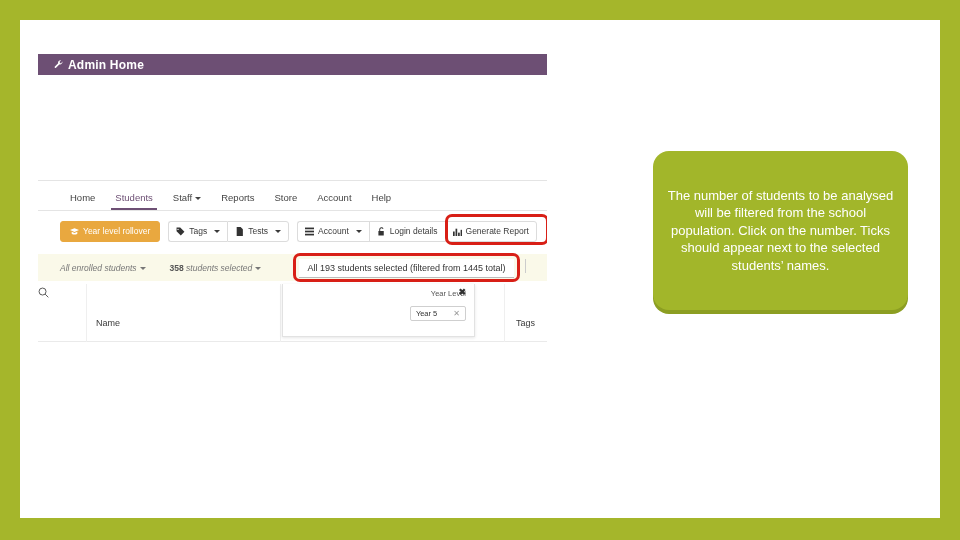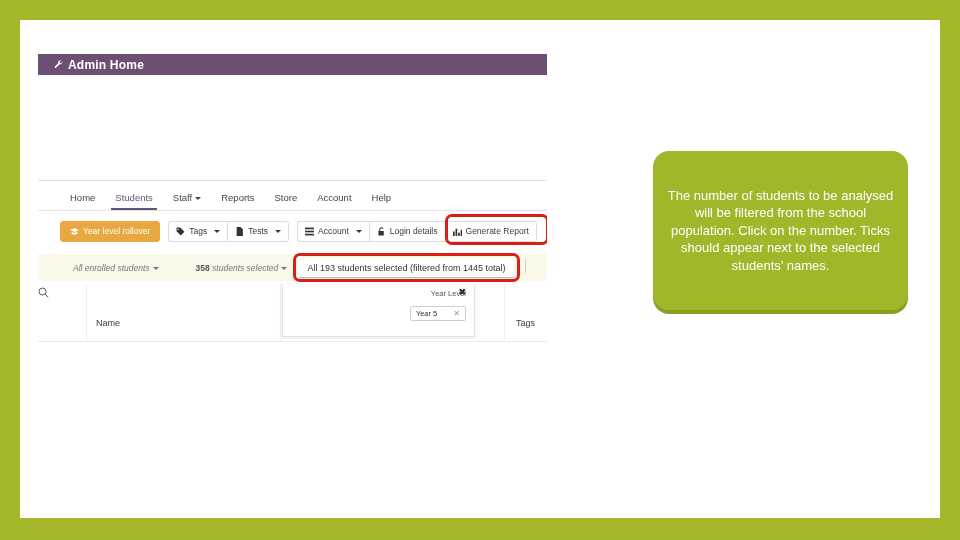--- a/index.html
+++ b/index.html
@@ -192,21 +192,20 @@
     align-items: center;
     padding-left: 22px;
     gap: 24px;
   }
   .filter-link {
     font-size: 8.5px;
     color: #777777;
     font-style: italic;
     white-space: nowrap;
     cursor: pointer;
-    margin-left: 13px;
   }
   .filter-link .count {
     font-weight: bold;
     color: #555555;
     font-style: normal;
   }
   .selection-summary {
     position: absolute;
     left: 271px;
     top: 211px;

